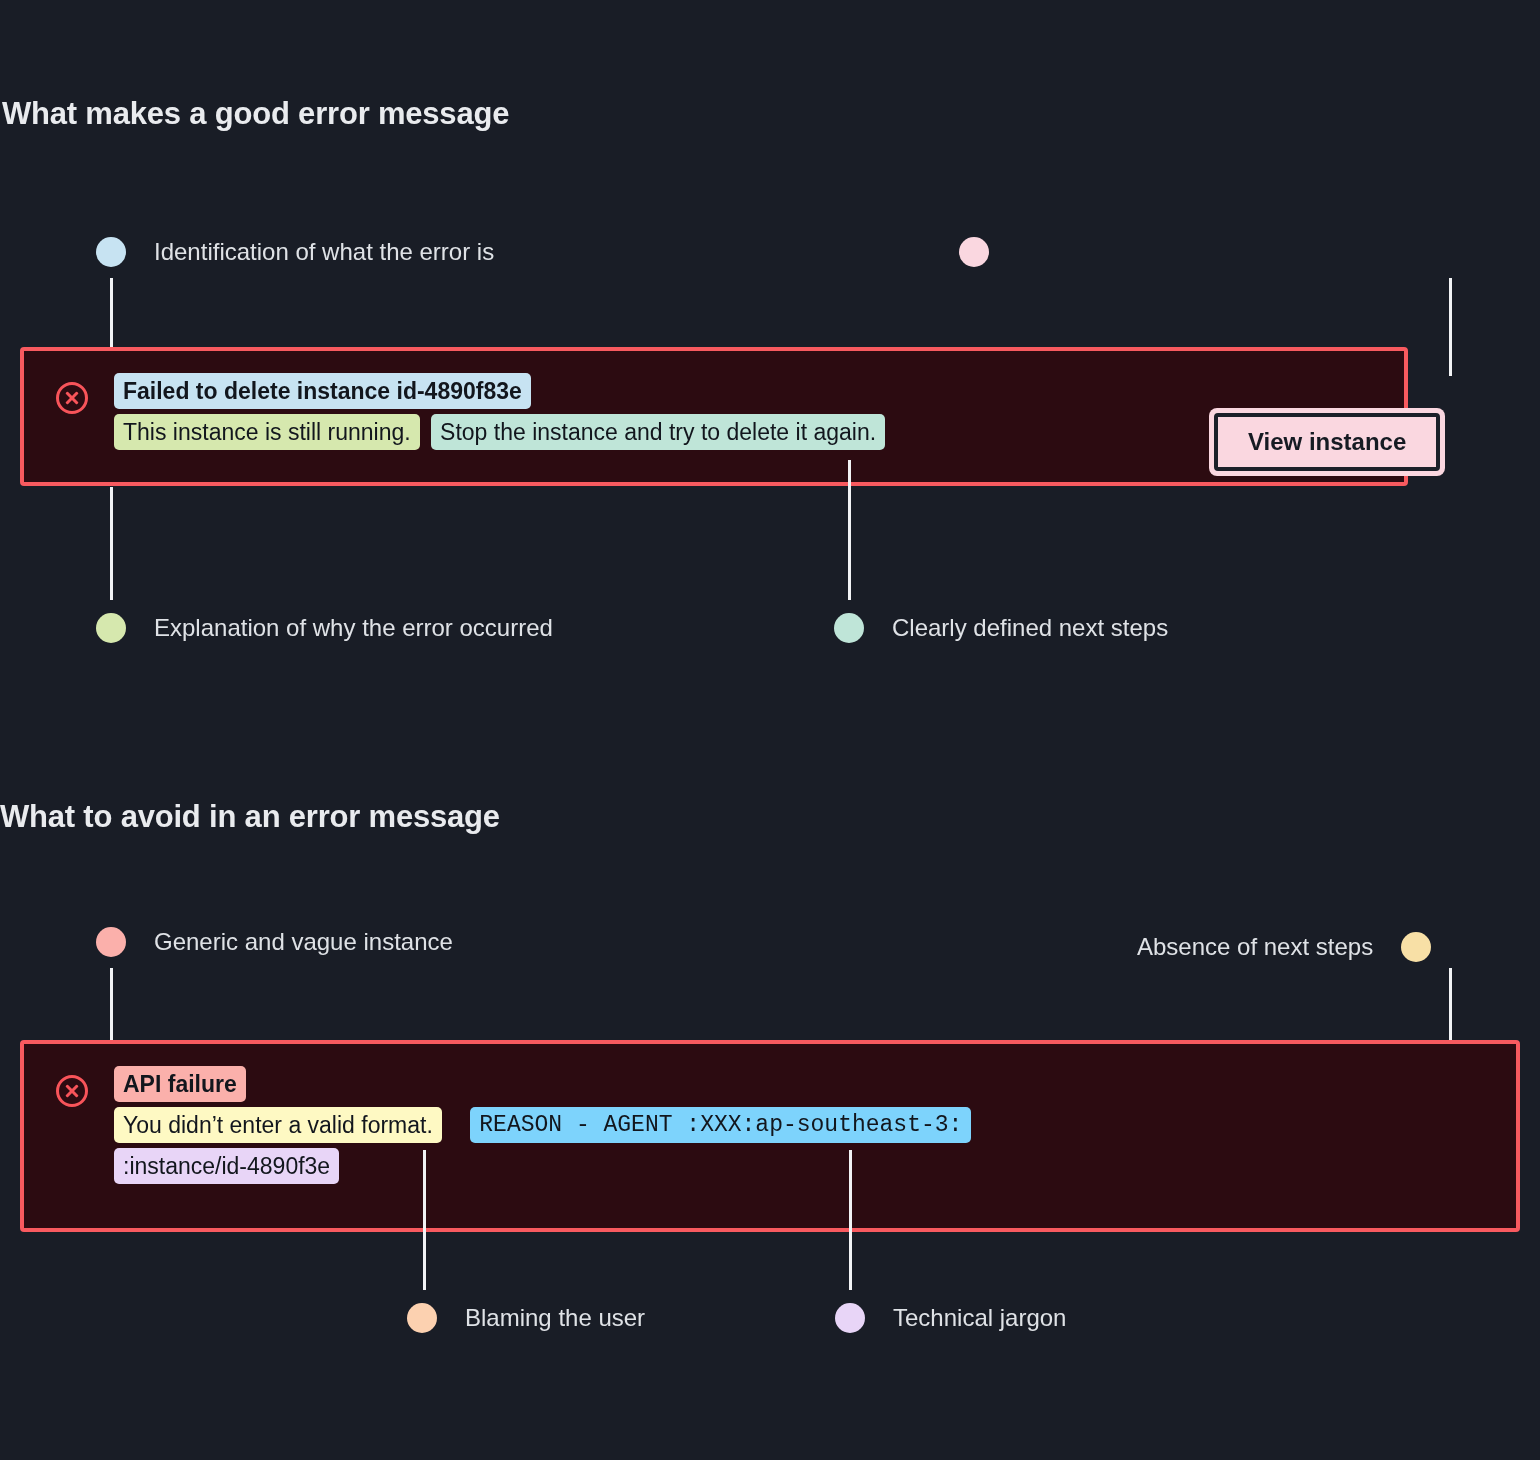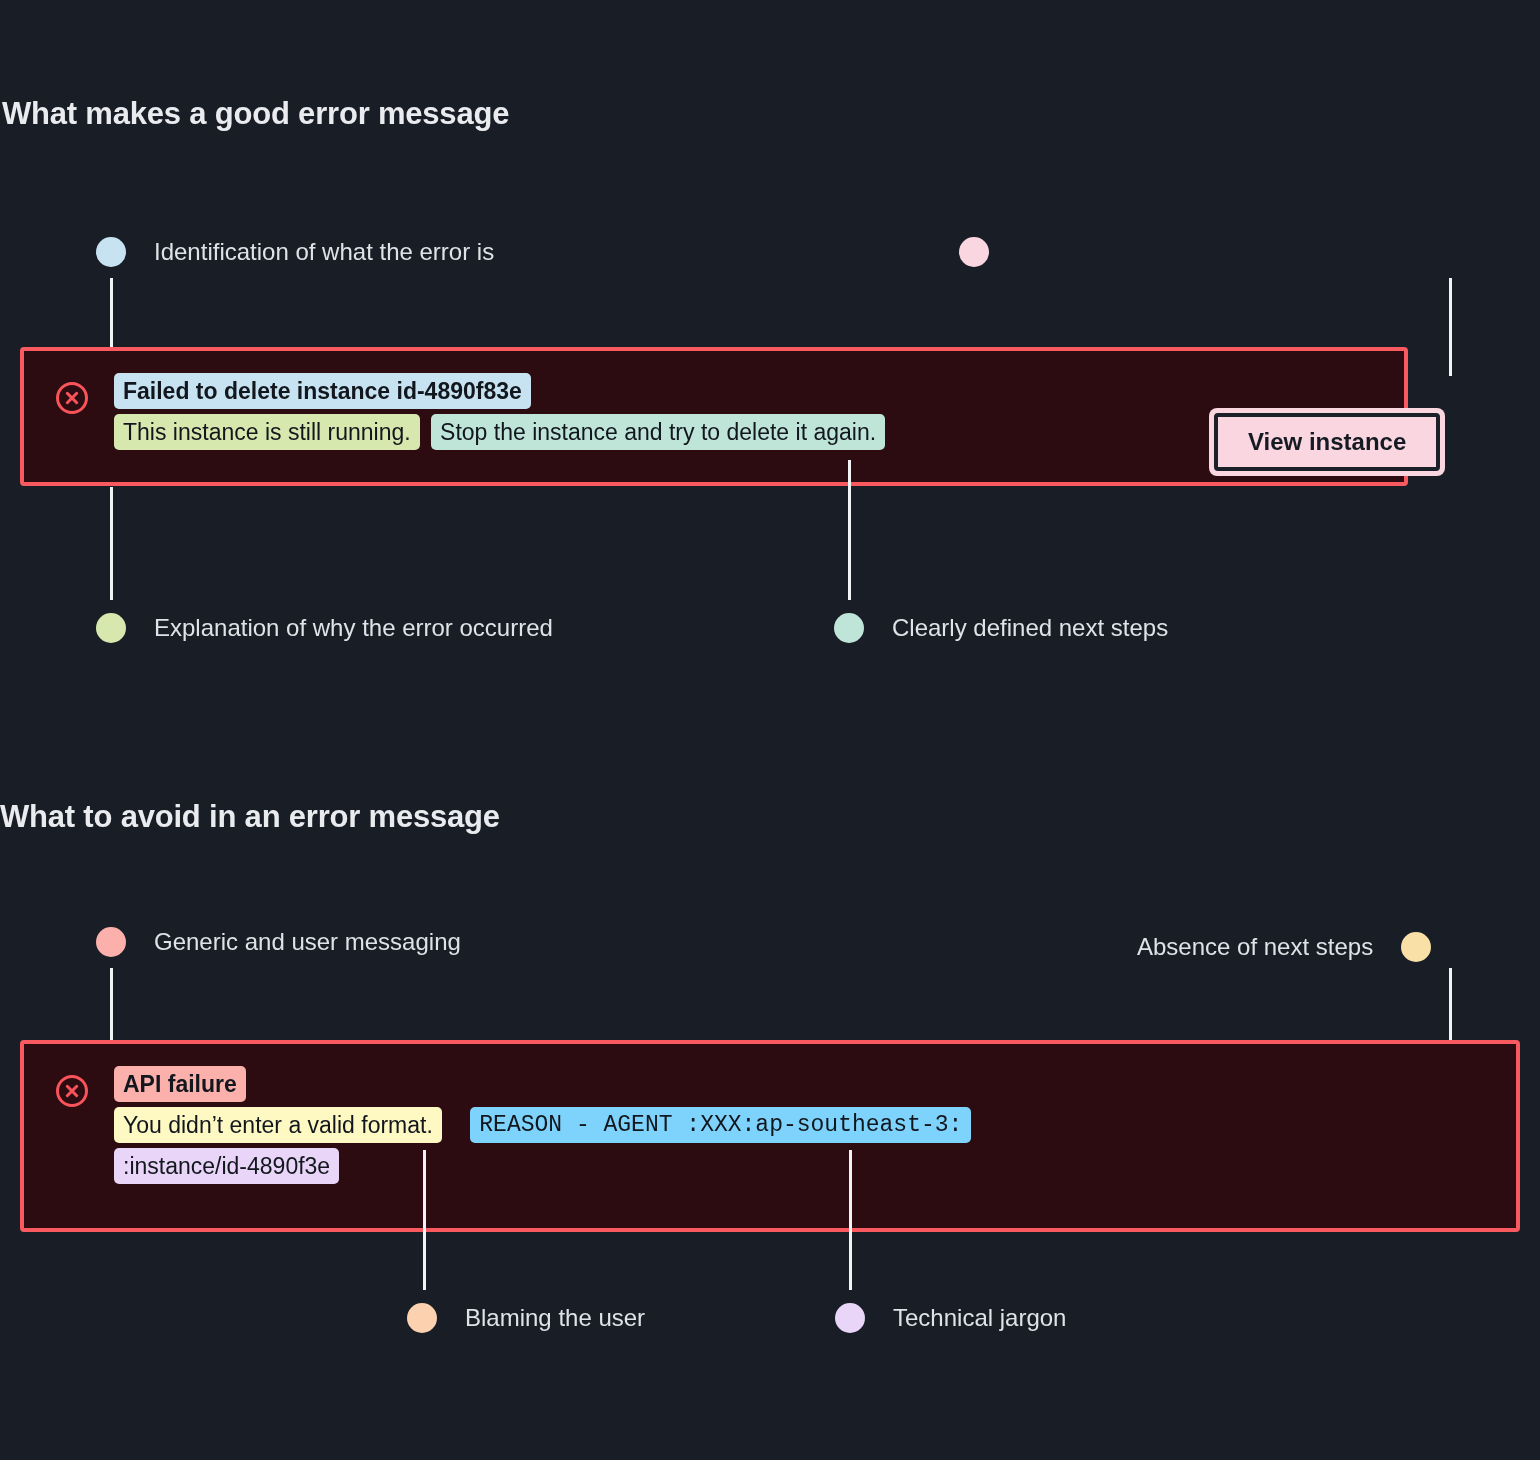--- a/index.html
+++ b/index.html
@@ -167,21 +167,21 @@
   <div class="line" style="left:848px; top:460px; height:140px;"></div>
   <div class="annot" style="left:834px; top:613px;">
     <span class="dot" style="background:#bfe5d8"></span>
     <span>Clearly defined next steps</span>
   </div>
 
   <div class="section-title" id="title-avoid">What to avoid in an error message</div>
 
   <div class="annot" style="left:96px; top:927px;">
     <span class="dot" style="background:#fbb0ab"></span>
-    <span>Generic and user messaging</span>
+    <span>Generic and vague instance</span>
   </div>
   <div class="line" style="left:110px; top:968px; height:116px;"></div>
 
   <div class="annot right" style="left:1137px; top:932px;">
     <span>Absence of next steps</span>
     <span class="dot" style="background:#f8e0a6"></span>
   </div>
   <div class="line" style="left:1449px; top:968px; height:84px;"></div>
 
   <div class="alert" id="alert-bad">

